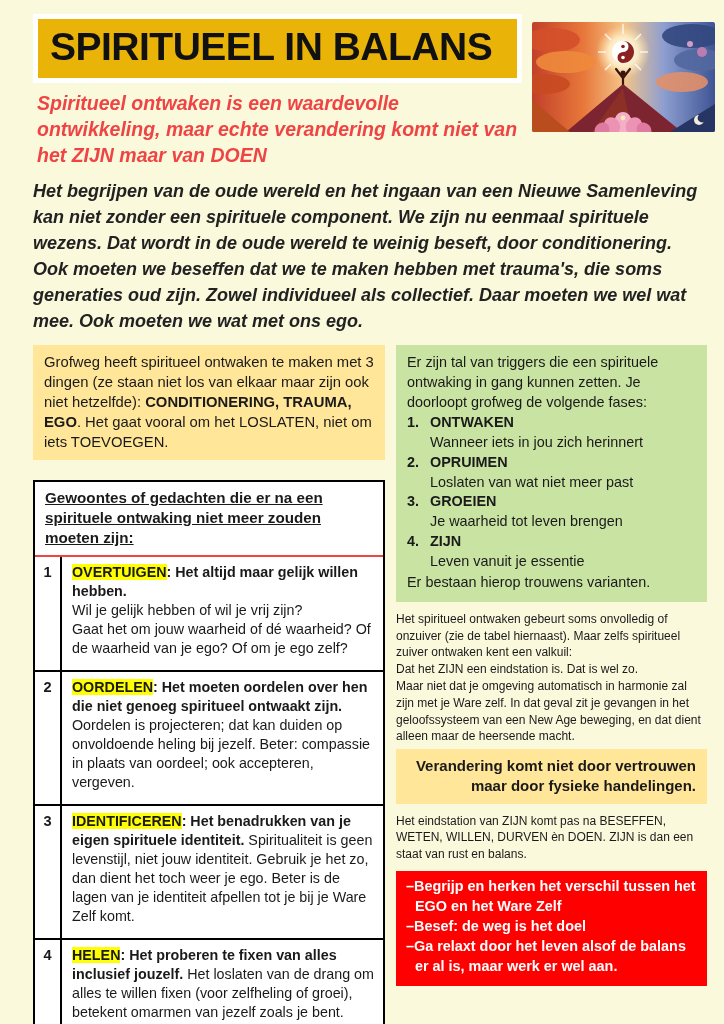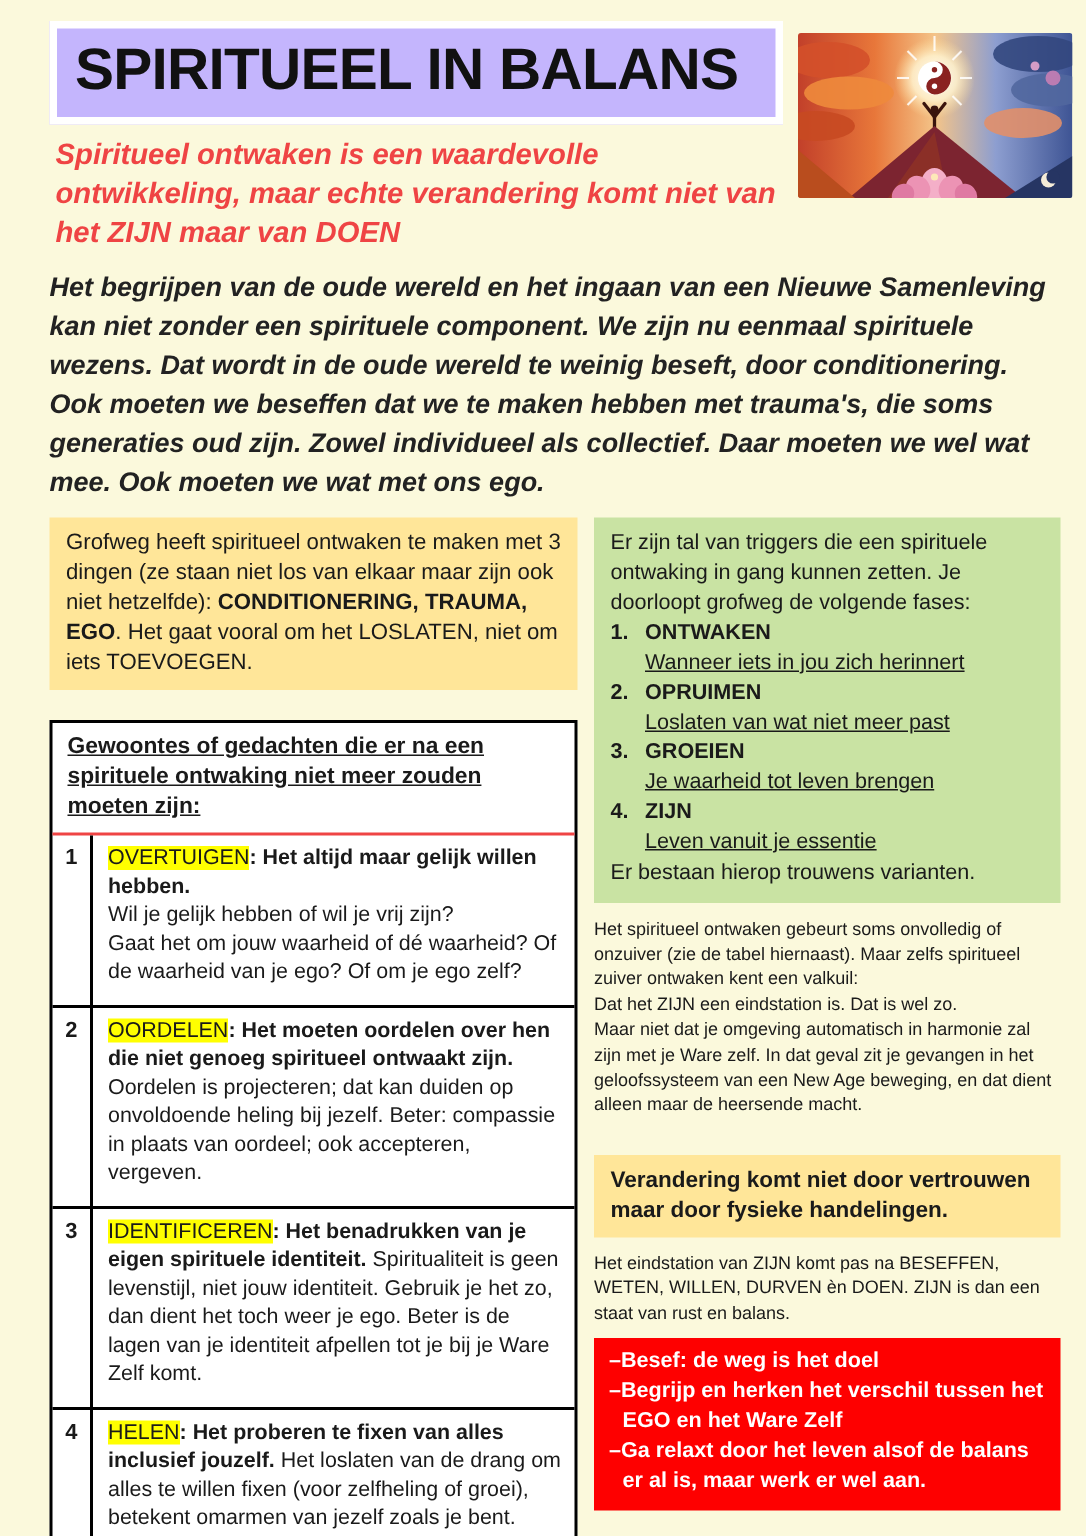--- a/index.html
+++ b/index.html
@@ -9,21 +9,21 @@
     background:#FBF9DC;
     font-family:"Liberation Sans", sans-serif;
     color:#1a1a1a;
     overflow:hidden;
     padding:14px 17px 0 33px;
   }
   
   .header-row { display:flex; align-items:flex-start; }
   .header-left { width:492px; }
   .title-banner {
-    background:#c4b5fd;
+    background:#eab308;
     border:5px solid #ffffff;
     padding:4px 12px 6px 12px;
     width:489px;
   }
   .title-banner h1 {
     font-size:39px; font-weight:700; letter-spacing:-0.5px;
     color:#111; line-height:1.25; white-space:nowrap;
   }
   .subtitle {
     margin-top:7px; margin-left:4px;
@@ -68,42 +68,42 @@
     width:27px; flex:none; text-align:center;
     font-weight:700; font-size:14.6px;
     padding-top:7px;
     border-right:2px solid #000;
   }
   .tcell {
     flex:1; padding:6px 9px 12px 10px;
     font-size:14.3px; line-height:1.33;
   }
   .tcell span { white-space:pre-line; }
-  .hl  { background:#FFFF00; font-weight:400; }
+  .hl  { background:#FFFF00; font-weight:700; }
   .bld { font-weight:700; }
   
   .gbox {
     background:#C9E3A3; padding:8px 11px 9px 11px;
     font-size:14.4px; line-height:1.38;
   }
   .fase { display:flex; }
   .fnum { width:23px; flex:none; font-weight:700; }
   .fbody { flex:1; }
   .fname { font-weight:700; display:block; }
-  .fdesc { display:block;text-decoration:underline; }
+  .fdesc { display:block; }
   .gfoot { margin-top:1px; }
   .rpara {
     margin-top:9px;
     font-size:12px; line-height:1.4;
     white-space:pre-line;
   }
   .ybox2 {
-    margin-top:25px;
+    margin-top:4px;
     background:#FFE699; padding:7px 11px;
-    font-weight:700; font-size:15px; line-height:1.35;
+    font-weight:700; font-size:15px; line-height:1.35;text-align:right;
   }
   .redbox {
     margin-top:8px;
     background:#FE0000; color:#ffffff;
     padding:6px 10px 10px 10px;
     font-weight:700; font-size:14.4px; line-height:1.38;
   }
   .redbox .tip { padding-left:9px; text-indent:-9px; }
 </style>
 </head>
@@ -260,20 +260,20 @@
 
     <div class="rpara">Het spiritueel ontwaken gebeurt soms onvolledig of onzuiver (zie de tabel hiernaast). Maar zelfs spiritueel zuiver ontwaken kent een valkuil:
 Dat het ZIJN een eindstation is. Dat is wel zo.
 Maar niet dat je omgeving automatisch in harmonie zal zijn met je Ware zelf. In dat geval zit je gevangen in het geloofssysteem van een New Age beweging, en dat dient alleen maar de heersende macht.</div>
 
     <div class="ybox2">Verandering komt niet door vertrouwen maar door fysieke handelingen.</div>
 
     <div class="rpara">Het eindstation van ZIJN komt pas na BESEFFEN, WETEN, WILLEN, DURVEN èn DOEN. ZIJN is dan een staat van rust en balans.</div>
 
     <div class="redbox">
+      <div class="tip">–Begrijp en herken het verschil tussen het EGO en het Ware Zelf</div>
       <div class="tip">–Besef: de weg is het doel</div>
-      <div class="tip">–Begrijp en herken het verschil tussen het EGO en het Ware Zelf</div>
       <div class="tip">–Ga relaxt door het leven alsof de balans er al is, maar werk er wel aan.</div>
 
     </div>
 
   </div>
 </div>
 
 </body></html>

